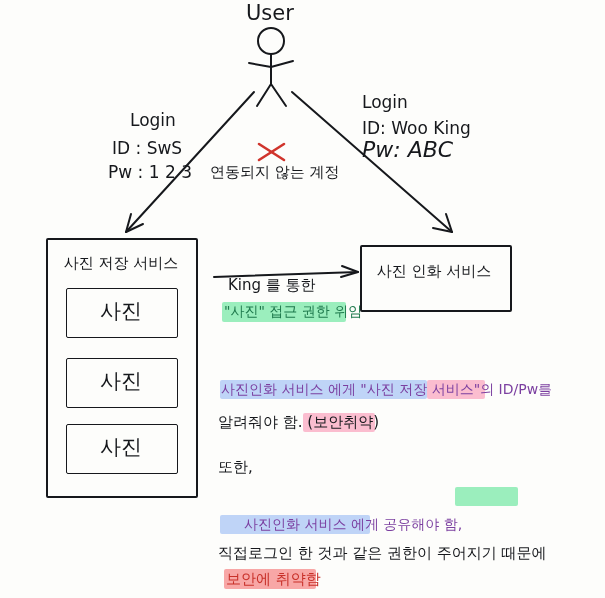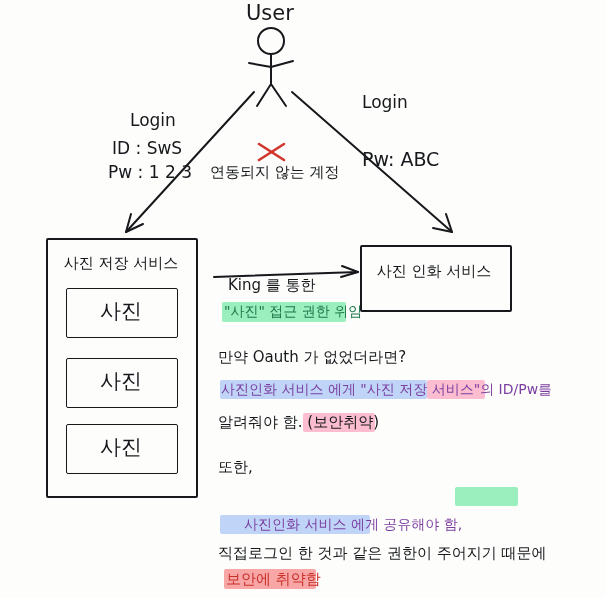--- a/index.html
+++ b/index.html
@@ -86,21 +86,22 @@
     </g>
   </svg>
 
   <div class="txt ink-black" style="left:246px; top:0px; font-size:21px;">User</div>
 
   <div class="txt ink-black" style="left:130px; top:110px; font-size:17px;">Login</div>
   <div class="txt ink-black" style="left:112px; top:138px; font-size:17px;">ID : SwS</div>
   <div class="txt ink-black" style="left:108px; top:162px; font-size:17px;">Pw : 1 2 3</div>
 
   <div class="txt ink-black" style="left:362px; top:92px; font-size:17px;">Login</div>
-  <div class="txt ink-black" style="left:362px; top:148px; font-size:19px;">Pw: ABC</div>
+  <div class="txt ink-black" style="left:362px; top:118px; font-size:17px;">ID: Woo King</div>
+  <div class="txt ink-black" style="left:362px; top:136px; font-size:22px;font-style:italic;">Pw: ABC</div>
 
   <div class="txt ink-black" style="left:210px; top:163px; font-size:15px;">연동되지 않는 계정</div>
 
   <div class="box" style="left:46px; top:238px; width:148px; height:256px;"></div>
   <div class="txt ink-black label-center" style="left:56px; top:254px; width:130px; font-size:15px;">사진 저장 서비스</div>
 
   <div class="box box-thin" style="left:66px; top:288px; width:110px; height:48px;"></div>
   <div class="txt ink-black label-center" style="left:66px; top:298px; width:110px; font-size:21px;">사진</div>
 
   <div class="box box-thin" style="left:66px; top:358px; width:110px; height:48px;"></div>
@@ -109,21 +110,20 @@
   <div class="box box-thin" style="left:66px; top:424px; width:110px; height:48px;"></div>
   <div class="txt ink-black label-center" style="left:66px; top:434px; width:110px; font-size:21px;">사진</div>
 
   <div class="box" style="left:360px; top:245px; width:148px; height:63px;"></div>
   <div class="txt ink-black label-center" style="left:362px; top:262px; width:144px; font-size:15px;">사진 인화 서비스</div>
 
   <div class="txt ink-black" style="left:228px; top:276px; font-size:15px;">King 를 통한</div>
   <div class="hl hl-green" style="left:222px; top:302px; width:124px; height:20px;"></div>
   <div class="txt ink-green" style="left:224px; top:303px; font-size:14px;">"사진" 접근 권한 위임</div>
 
-  <div class="txt ink-black" style="left:218px; top:348px; font-size:15px;">만약 Oauth 가 없었더라면?</div>
 
   <div class="hl hl-blue" style="left:220px; top:380px; width:207px; height:19px;"></div>
   <div class="hl hl-pink" style="left:427px; top:380px; width:58px; height:19px;"></div>
   <div class="txt ink-purple" style="left:221px; top:381px; font-size:14px;">사진인화 서비스 에게 "사진 저장 서비스"의 ID/Pw를</div>
 
   <div class="hl hl-pink" style="left:303px; top:413px; width:72px; height:19px;"></div>
   <div class="txt ink-black" style="left:218px; top:413px; font-size:15px;">알려줘야 함. (보안취약)</div>
 
   <div class="txt ink-black" style="left:218px; top:458px; font-size:15px;">또한,</div>
 

